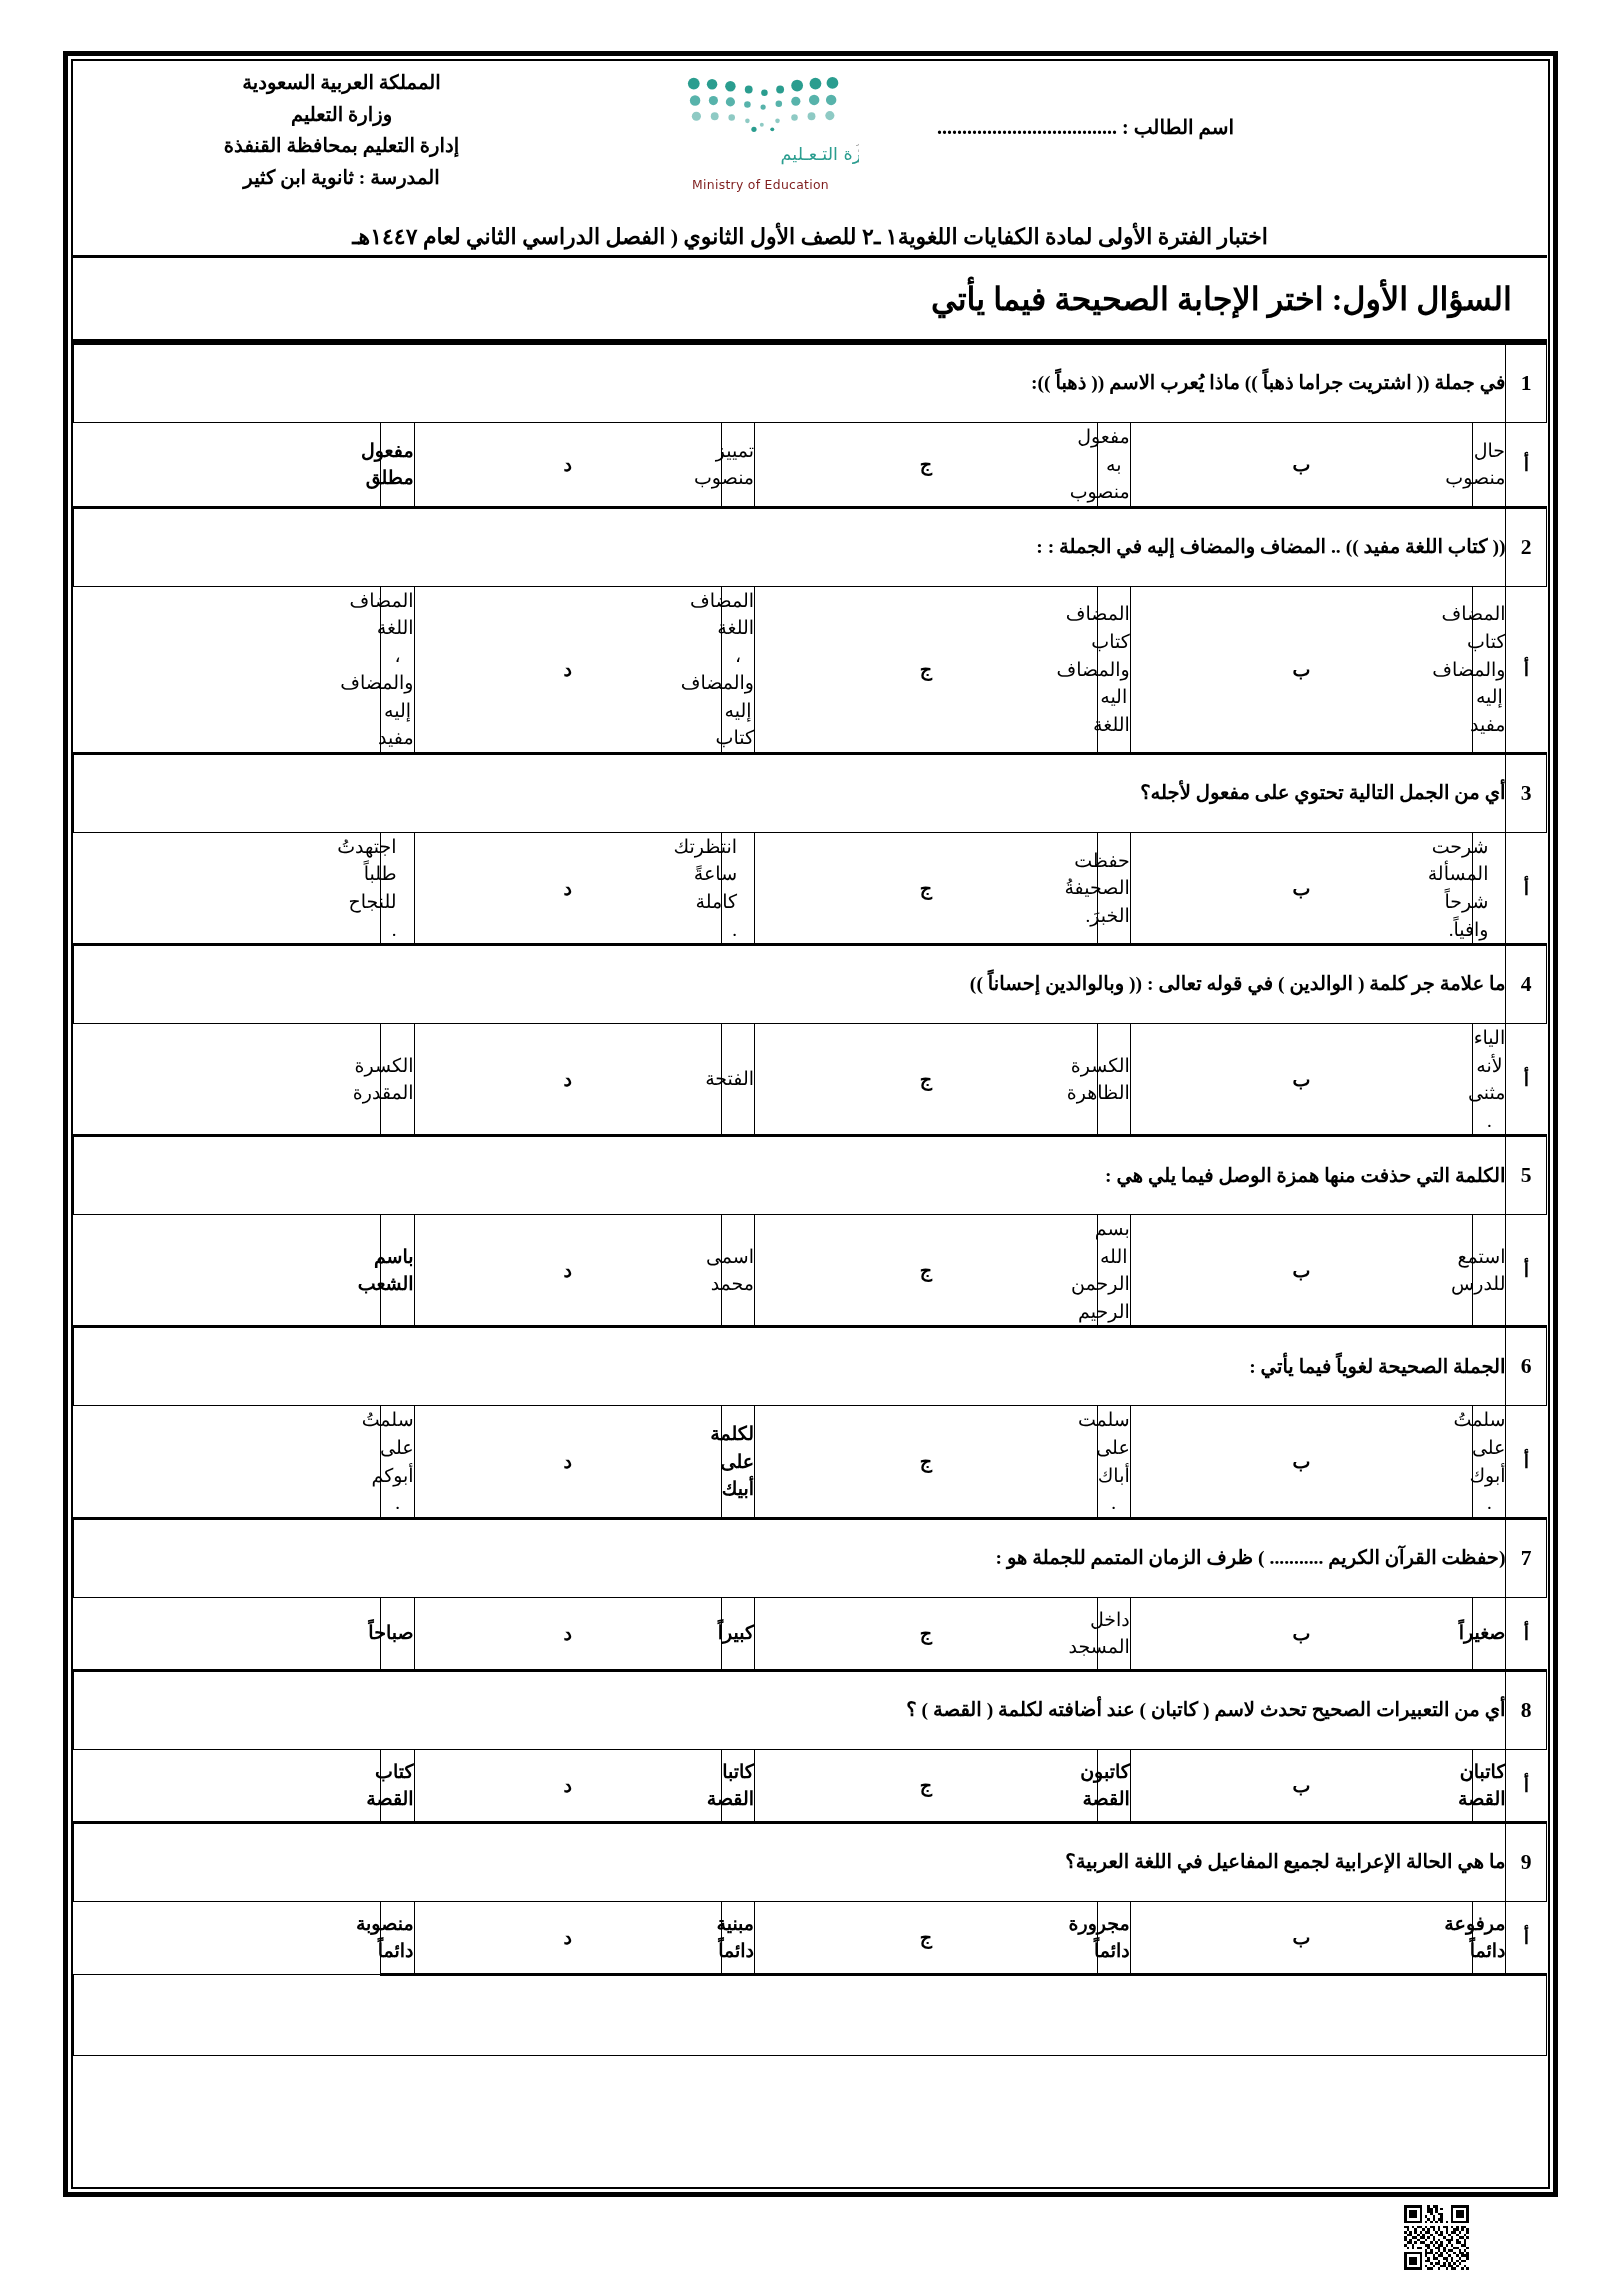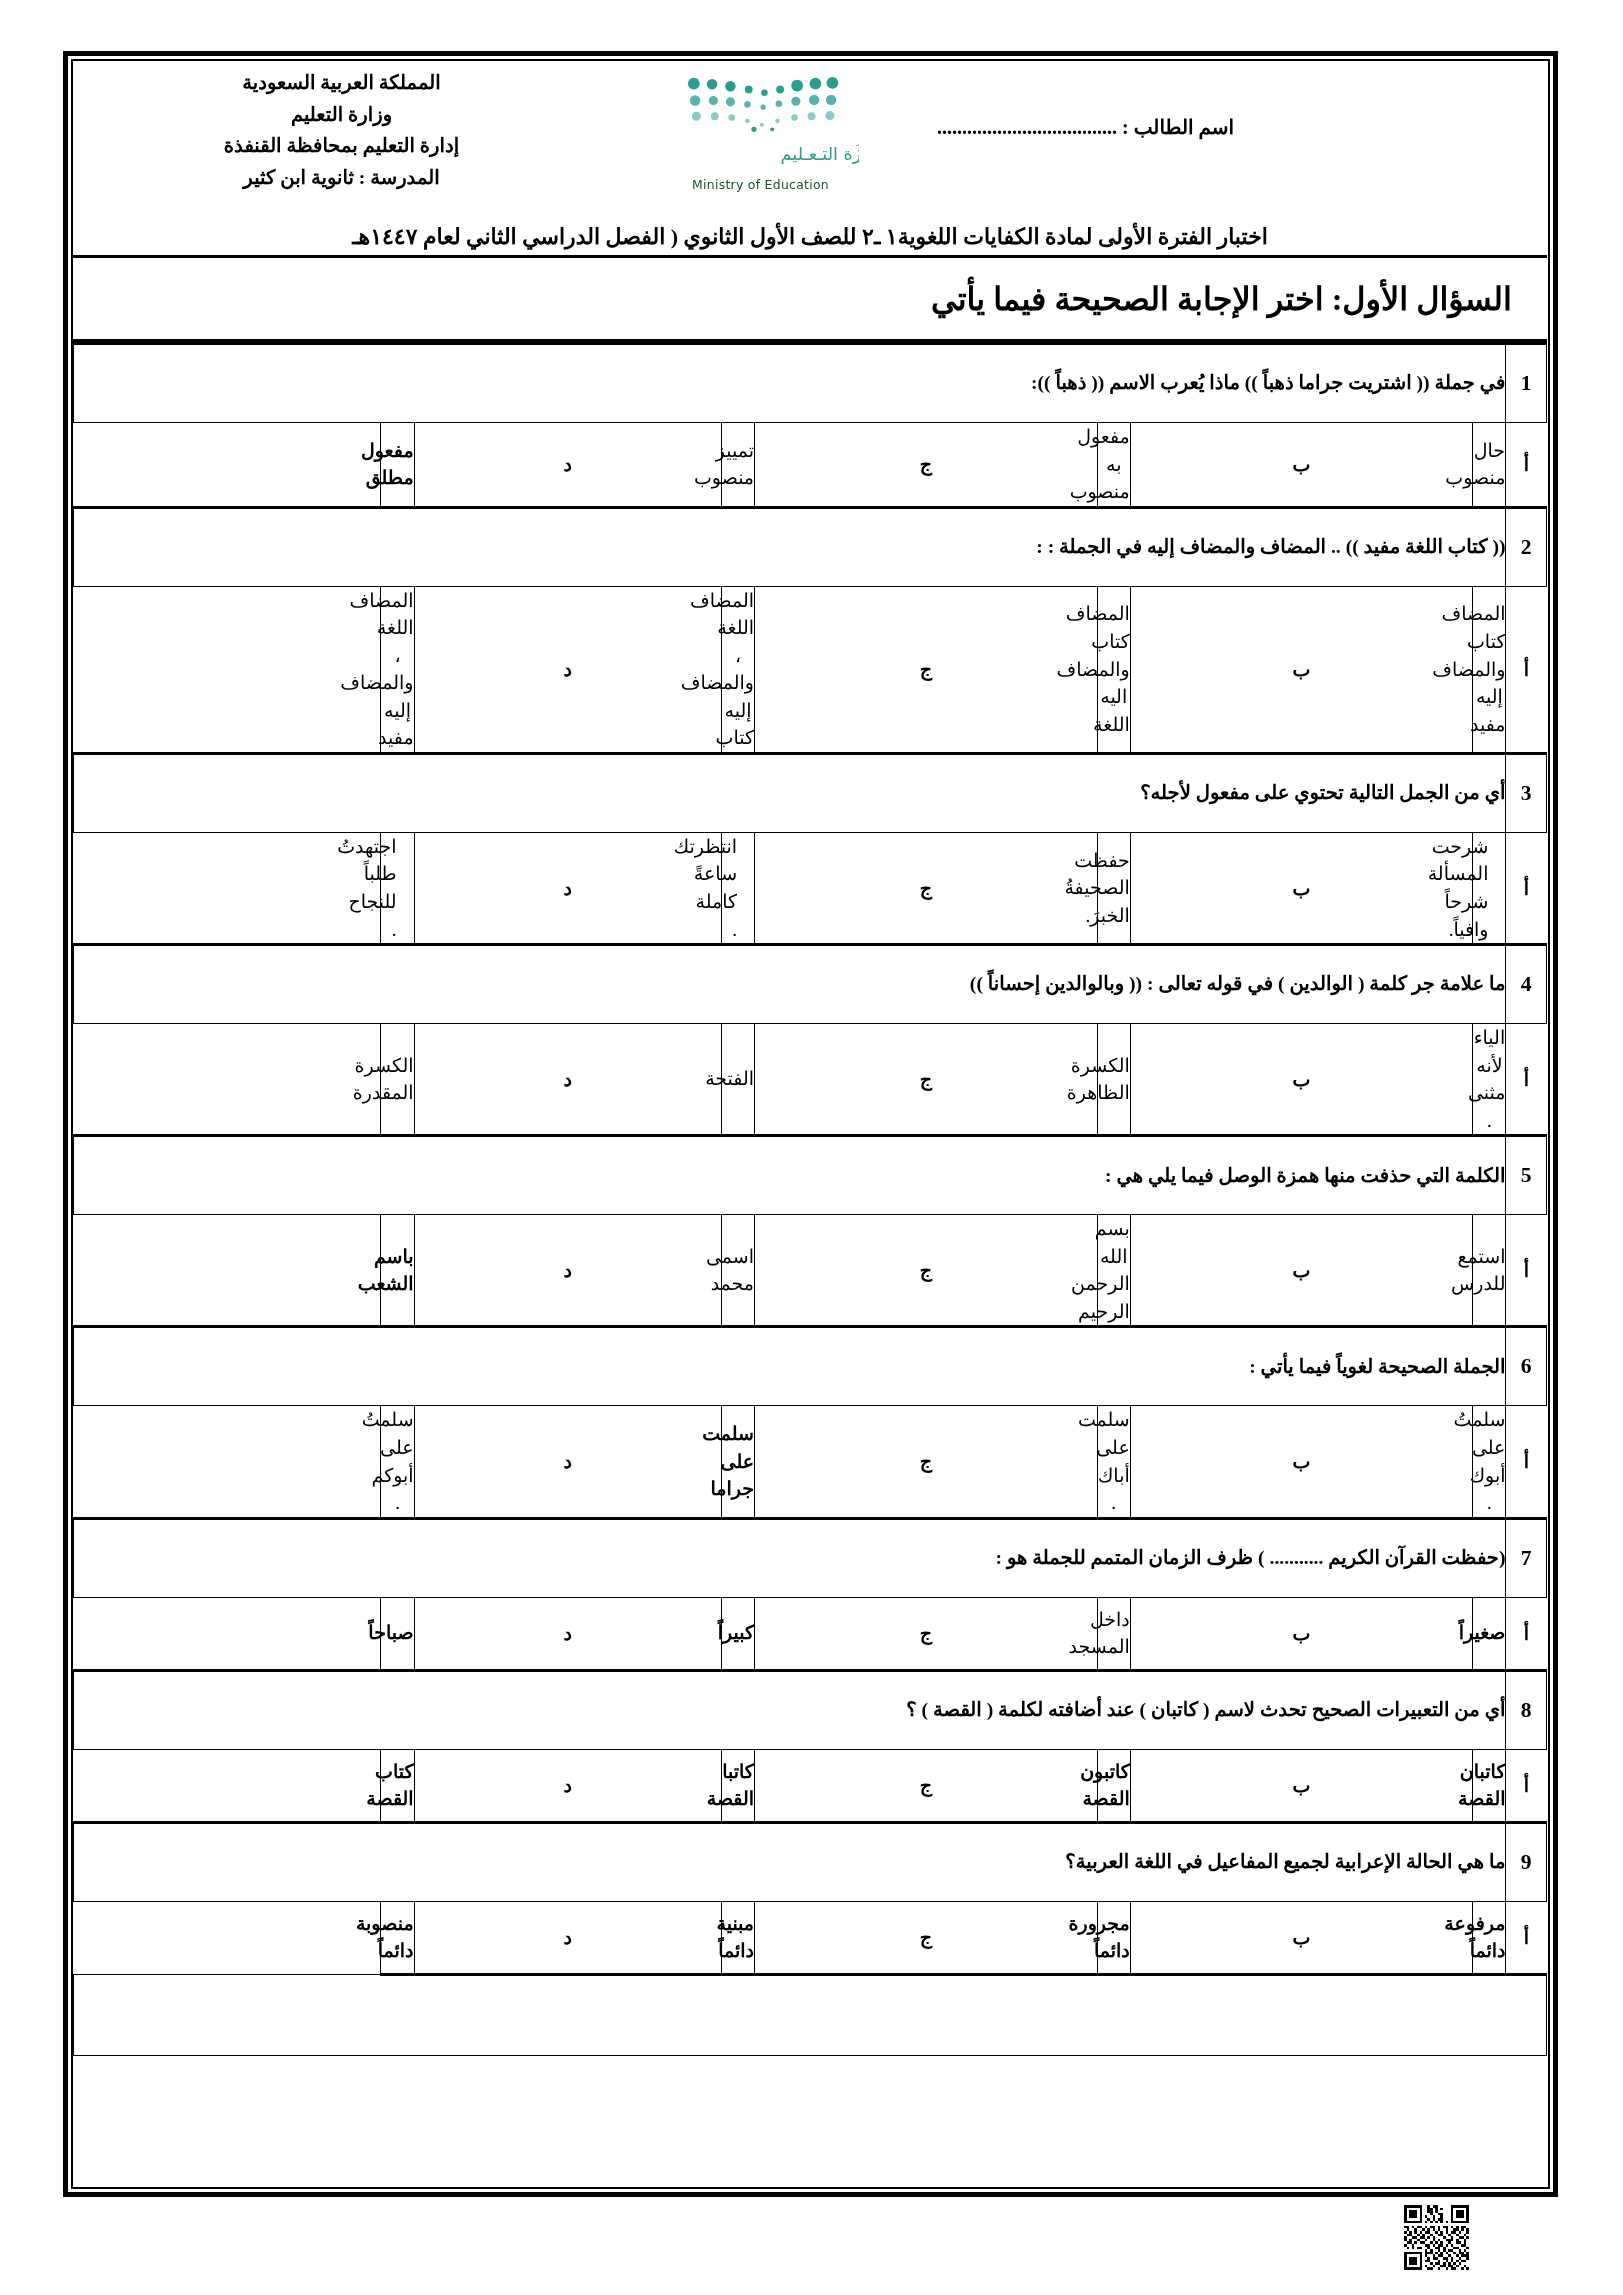--- a/index.html
+++ b/index.html
@@ -78,21 +78,21 @@
   }
   .logo-wrap { width: 196px; }
   .logo-dots { display: block; margin: 0 auto; }
   .logo-word {
     text-align: center;
     margin-top: -3.9px;
   }
   .moe-en {
     font-family: "DejaVu Sans", sans-serif;
     font-size: 12.4px;
-    color: #14532d;
+    color: #7f1d1d;
     letter-spacing: 0.3px;
     margin-top: 1.3px;
   }
 
   .student-cell {
     flex: 1;
     text-align: left;
     padding-top: 53px;
     padding-left: 26px;
     direction: rtl;
@@ -389,21 +389,21 @@
       <tr class="q-row">
         <td class="qnum">6</td>
         <td class="qtext" colspan="8">الجملة الصحيحة لغوياً فيما يأتي :</td>
       </tr>
       <tr class="opt-row">
         <td class="letter a-letter">أ</td>
         <td class="opt a-col">سلمتُ على أبوك .</td>
         <td class="letter">ب</td>
         <td class="opt">سلمت على أباك .</td>
         <td class="letter">ج</td>
-        <td class="opt bold">سلمت على جراما</td>
+        <td class="opt bold">لكلمة على أبيك</td>
         <td class="letter">د</td>
         <td class="opt">سلمتُ على أبوكم .</td>
       </tr>
 
       <tr class="q-row">
         <td class="qnum">7</td>
         <td class="qtext" colspan="8">(حفظت القرآن الكريم ........... ) ظرف الزمان المتمم للجملة هو :</td>
       </tr>
       <tr class="opt-row">
         <td class="letter a-letter">أ</td>

